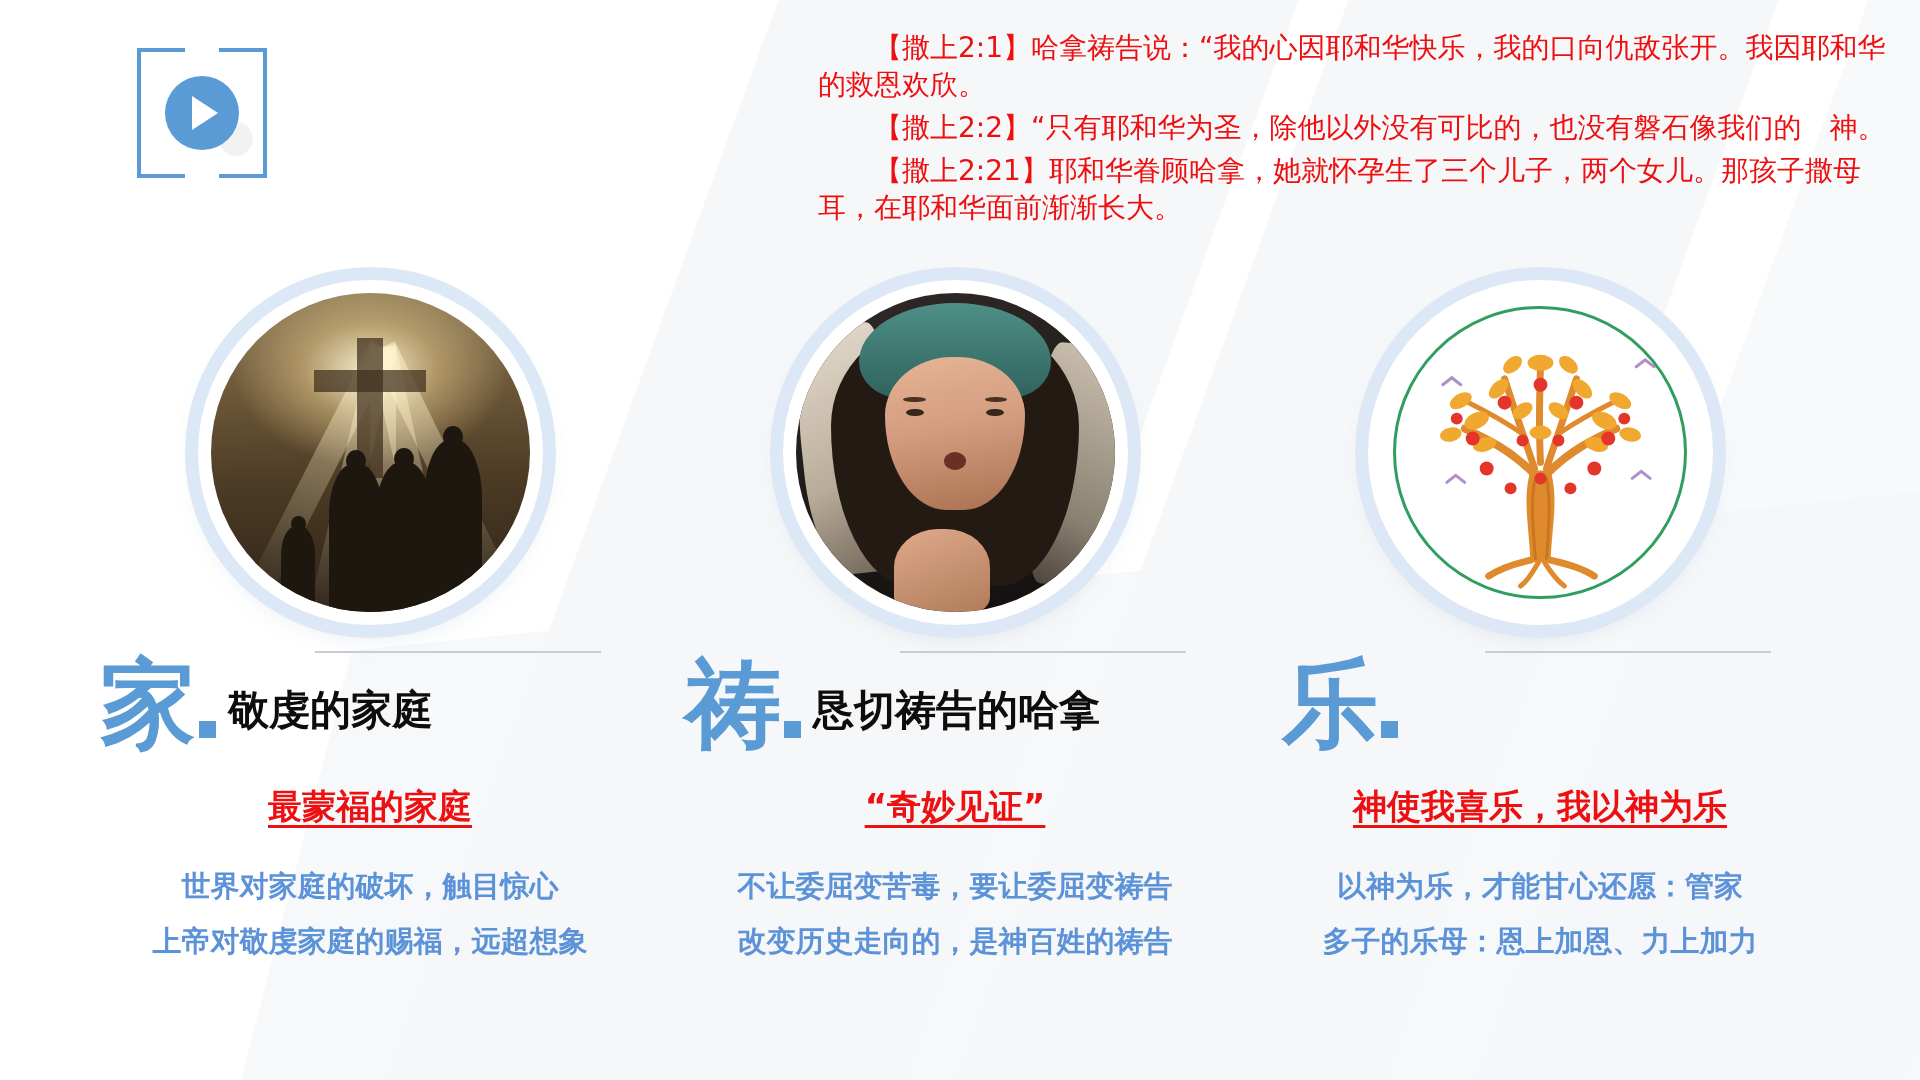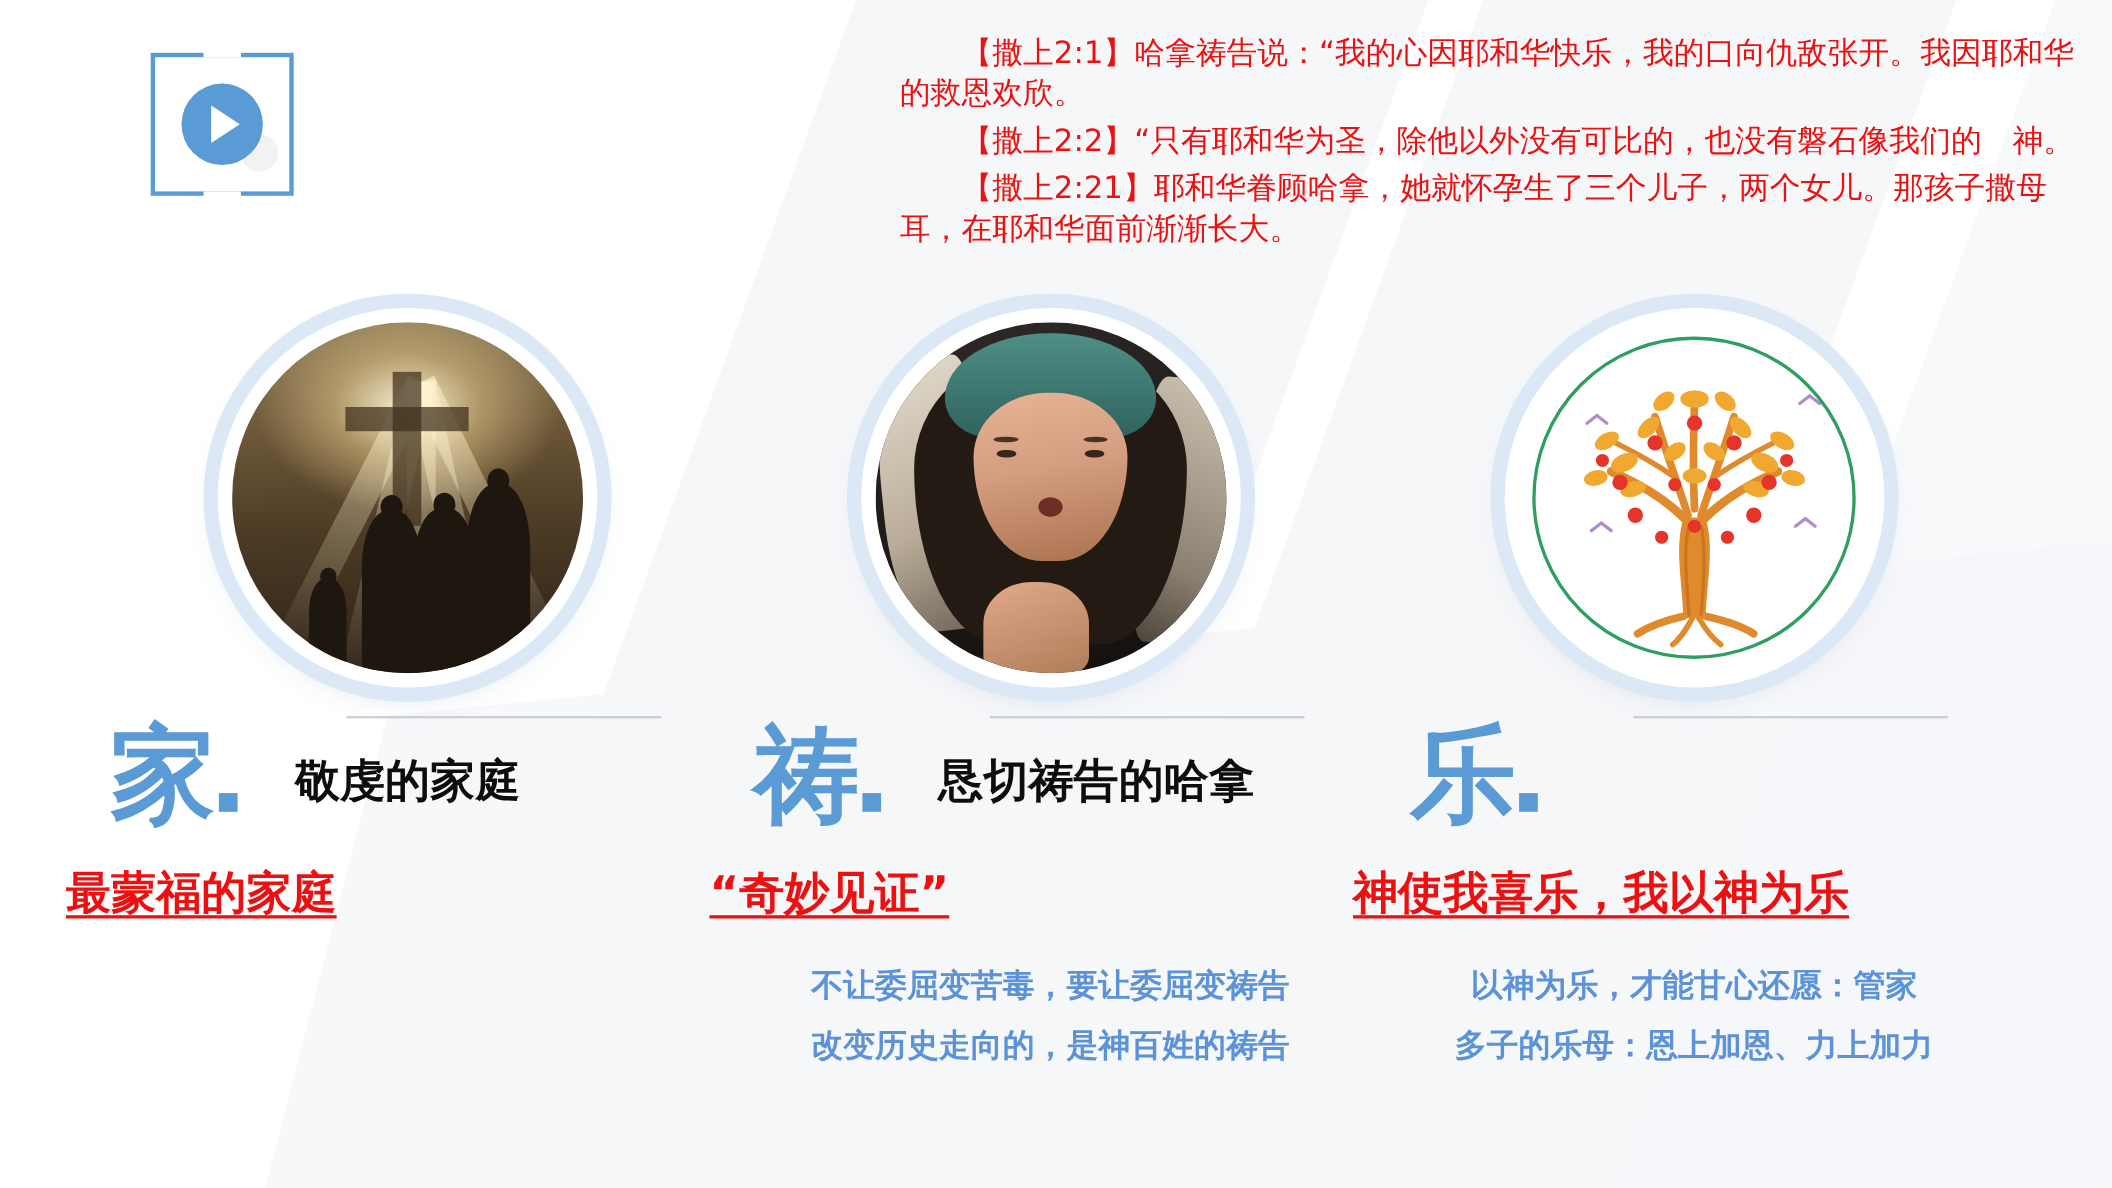--- a/index.html
+++ b/index.html
@@ -263,27 +263,27 @@
     background: #5b9bd5;
     margin: 0 12px 12px 3px;
     flex: none;
   }
   .headline-label {
     font-size: 41px;
     font-weight: 700;
     color: #0d0d0d;
     padding-bottom: 12px;
     font-family: "DejaVu Sans", "Liberation Sans", sans-serif;
-    margin-left: 40px;
   }
 
   
   .red-sub {
+    text-align: center;
     margin-top: 34px;
-    font-size: 41px;
+    font-size: 34px;
     font-weight: 700;
     color: #ee1010;
     text-decoration: underline;
     text-underline-offset: 7px;
     text-decoration-thickness: 3px;
     font-family: "DejaVu Sans", "Liberation Sans", sans-serif;
   }
 
   
   .blue-lines { margin-top: 42px; text-align: center; }
@@ -357,20 +357,24 @@
     <div class="divider"></div>
 
     <div class="headline">
       <span class="big-char">家</span>
       <span class="dot-square"></span>
       <span class="headline-label">敬虔的家庭</span>
     </div>
 
     <div class="red-sub">最蒙福的家庭</div>
 
+    <div class="blue-lines">
+      <div class="blue-line">世界对家庭的破坏，触目惊心</div>
+      <div class="blue-line">上帝对敬虔家庭的赐福，远超想象</div>
+    </div>
   </div>
 
   <div class="col c2">
     <div class="photo-wrap">
       <div class="photo">
         <div class="img-woman">
           <div class="veil-l"></div>
           <div class="veil-r"></div>
           <div class="hair"></div>
           <div class="scarf"></div>

